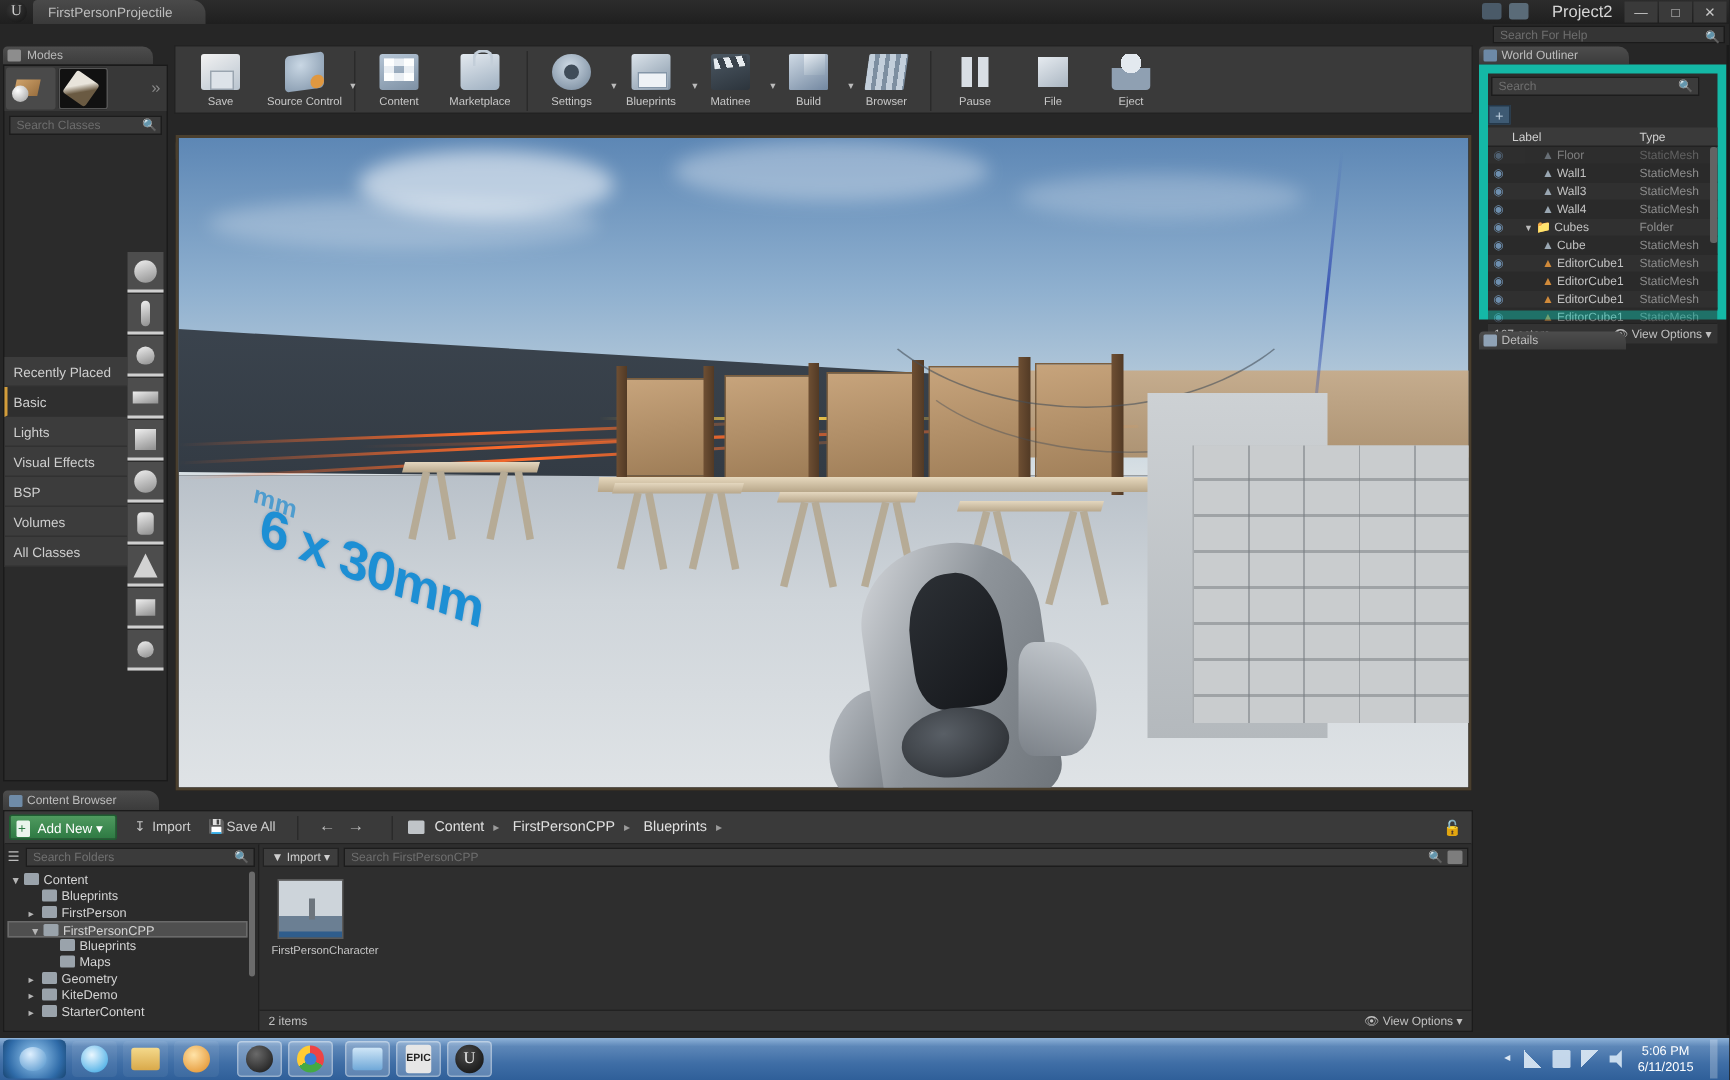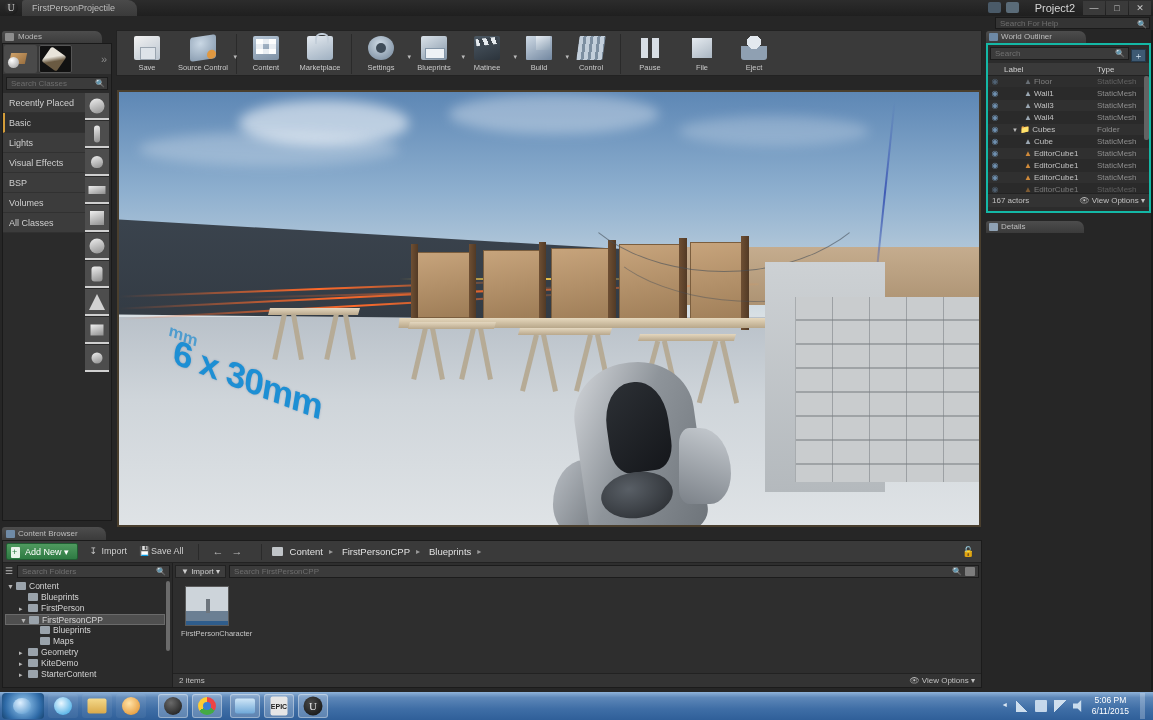--- a/index.html
+++ b/index.html
@@ -99,21 +99,21 @@
   }
   .mode-more {
     margin-left: auto; color: #8a8a8a; font-size: 11px; padding-right: 4px;
   }
   .mode-search {
     margin: 3px; height: 13px; background: #3b3b3b; border: 1px solid #1c1c1c;
     color: #6d6d6d; font-size: 8px; line-height: 12px; padding-left: 4px;
     position: relative;
   }
   .mode-search .mag { position: absolute; right: 2px; top: 0px; color: #b0b0b0; }
-  .modes-body { display: flex; height: 430px; }
+  .modes-body { display: flex; height: 430px; align-items: center; }
   .modes-cats { width: 84px; }
   .cat {
     height: 20px; color: #cfcfcf; font-size: 9px; line-height: 20px;
     padding-left: 6px; background: #3c3c3c; border-bottom: 1px solid #313131;
   }
   .cat.active { background: #2f2f2f; border-left: 2px solid #d39d3a; padding-left: 4px; }
   .modes-items { width: 26px; padding-top: 0px; }
   .pitem {
     width: 24px; height: 27px; margin-bottom: 1px; background: #4d4d4d;
     position: relative; border-bottom: 2px solid #d0d0d0;
@@ -350,21 +350,21 @@
     background: linear-gradient(to bottom,#4d4d4d,#3b3b3b);
     color: #bdbdbd; font-size: 8px; line-height: 12px; padding-left: 15px;
     border-top-left-radius: 3px; border-top-right-radius: 7px;
   }
   .wo-tab .tico {
     position: absolute; left: 3px; top: 2px; width: 9px; height: 8px;
     background: #6d89a6; border-radius: 1px;
   }
   .wo-panel {
     position: absolute; left: 986px; top: 43px; width: 165px; height: 170px;
-    background: #2c2c2c; border: 2px solid #14b8a6;
+    background: #2c2c2c; border: 6px solid #14b8a6;
   }
   .wo-search {
     margin: 2px; height: 13px; background: #3b3b3b; border: 1px solid #1c1c1c;
     color: #707070; font-size: 8px; line-height: 12px; padding-left: 4px;
     position: relative; width: 139px; display: inline-block; vertical-align: top;
   }
   .wo-search .mag { position: absolute; right: 3px; top: 0; color: #cfcfcf; }
   .wo-addbtn {
     display: inline-block; width: 15px; height: 13px; margin-top: 2px;
     background: #3e5a73; border: 1px solid #24384a; color: #cfe0ee;
@@ -720,21 +720,21 @@
       <div class="lbl">Matinee</div>
       <div class="arrow">▾</div>
     </div>
     <div class="tb">
       <div class="ic i-build"></div>
       <div class="lbl">Build</div>
       <div class="arrow">▾</div>
     </div>
     <div class="tb">
       <div class="ic i-compile"></div>
-      <div class="lbl">Control</div>
+      <div class="lbl">Browser</div>
     </div>
     <div class="tb-sep"></div>
     <div class="tb">
       <div class="ic i-pause"></div>
       <div class="lbl">Pause</div>
     </div>
     <div class="tb">
       <div class="ic">
           <span class="i-stop"></span>
         </div>

